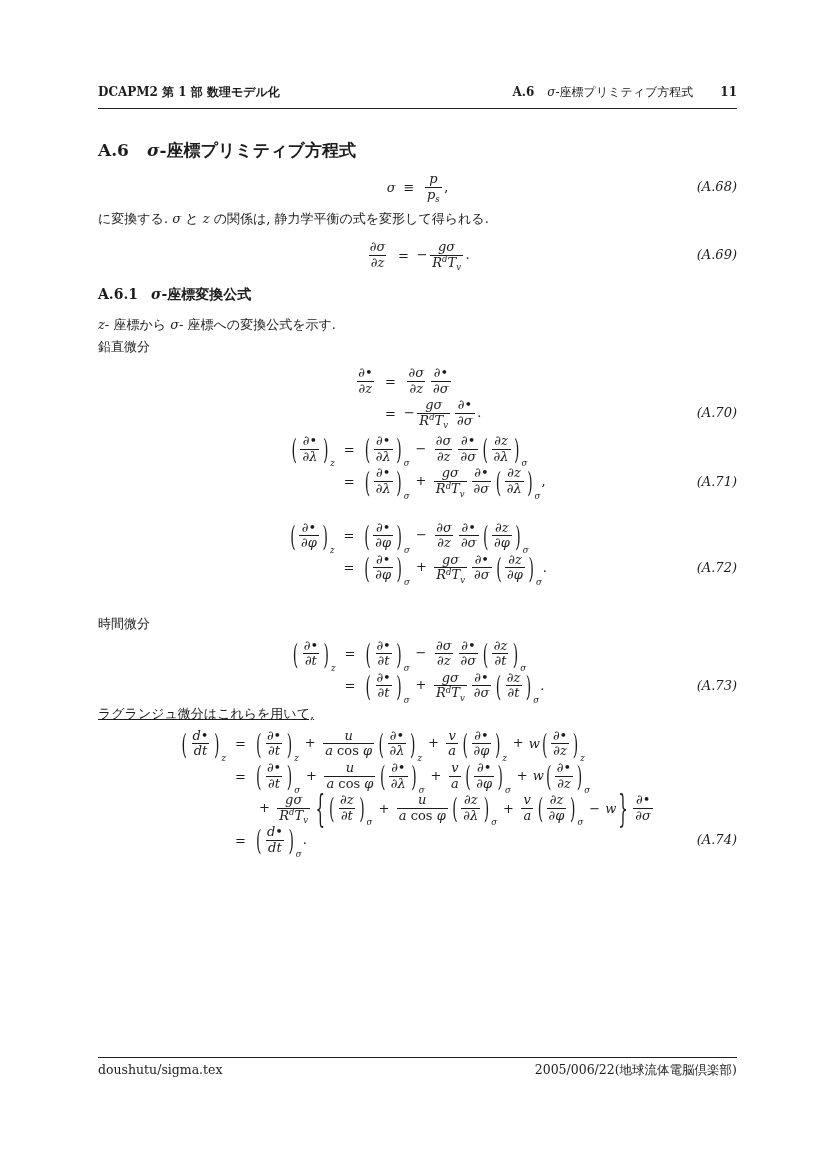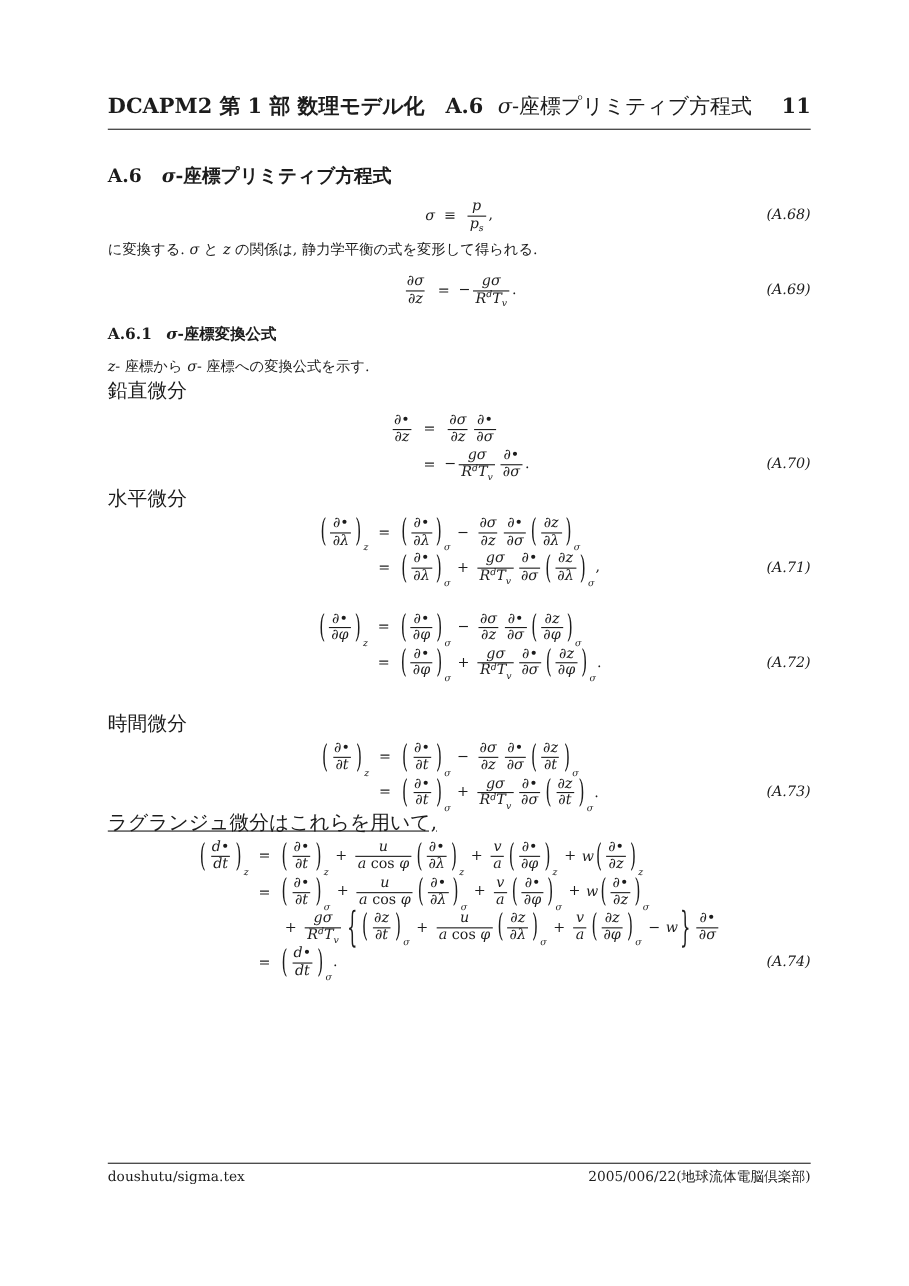--- a/index.html
+++ b/index.html
@@ -1,36 +1,36 @@
 <!DOCTYPE html>
 <html><head>
 <meta charset="utf-8">
 <style>
   html,body{margin:0;padding:0;background:#ffffff;}
   .page{position:relative;width:826px;height:1169px;box-sizing:border-box;
         padding:84px 89px 0 98px;background:#fff;color:#1c1c1c;
         font-family:"DejaVu Serif","Liberation Serif",serif;}
   
   .runhead{display:flex;justify-content:space-between;align-items:flex-end;
-           border-bottom:1.3px solid #222;padding-bottom:7px;font-size:19px;}
+           border-bottom:1.3px solid #222;padding-bottom:7px;font-size:12px;}
   .rh-left{font-weight:bold;}
   .rh-right{display:flex;align-items:baseline;}
   .rh-sec{font-weight:bold;margin-right:13px;}
   .rh-page{font-weight:bold;margin-left:27px;}
   
   .sechead{font-size:17px;font-weight:bold;margin:30px 0 0;display:flex;align-items:baseline;}
   .secnum{margin-right:18px;}
   .subhead{font-size:14px;font-weight:bold;margin:14px 0 0;display:flex;align-items:baseline;}
   .subnum{margin-right:13px;text-align:center;}
   
   .body{font-size:13px;line-height:22px;margin:0;}
   .pline{display:block;}
   #para-intro{margin-top:16px;}
   #para-sub-intro{margin-top:10px;}
-  .eqlabel{font-size:18px;line-height:22px;margin:0;}
+  .eqlabel{font-size:13px;line-height:22px;margin:0;}
   #label-horizontal{margin-top:4px;}
   #label-time{margin-top:28px;}
   #label-lagrange{text-decoration:underline;}
   
   .mi{font-style:italic;}
   .mo{margin:0 5px;}
   .msub{font-size:8.5px;font-style:italic;position:relative;top:3.5px;}
   .msup{font-size:8.5px;font-style:italic;position:relative;top:-4.5px;}
   .mfrac{display:inline-flex;flex-direction:column;align-items:center;vertical-align:middle;
          margin:0 2.5px;line-height:1.12;text-align:center;}
@@ -150,21 +150,20 @@
               <span class="mden"><span class="mi">R</span><span class="msup">d</span><span class="mi">T</span><span class="msub">v</span></span>
             </span><span class="mfrac">
               <span class="mnum"><span class="mi">∂•</span></span>
               <span class="mden"><span class="mi">∂σ</span></span>
             </span><span class="mn">.</span></span>
         </span>
       </span>
       <span class="eqtag">(A.70)</span>
     </div>
 
-  <p class="eqlabel" id="label-horizontal">水平微分</p>
 
   <div class="eqwrap" id="eq-a71">
       <span class="eqt">
         <span class="eqr">
           <span class="eqc eql"><span class="mgrp">
               <span class="mdel">(</span>
               <span class="minner">
                 <span class="mfrac">
                   <span class="mnum"><span class="mi">∂•</span></span>
                   <span class="mden"><span class="mi">∂λ</span></span>

